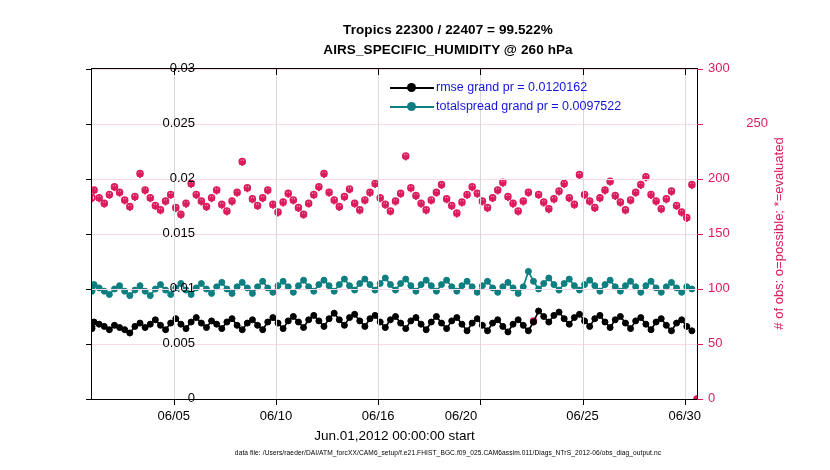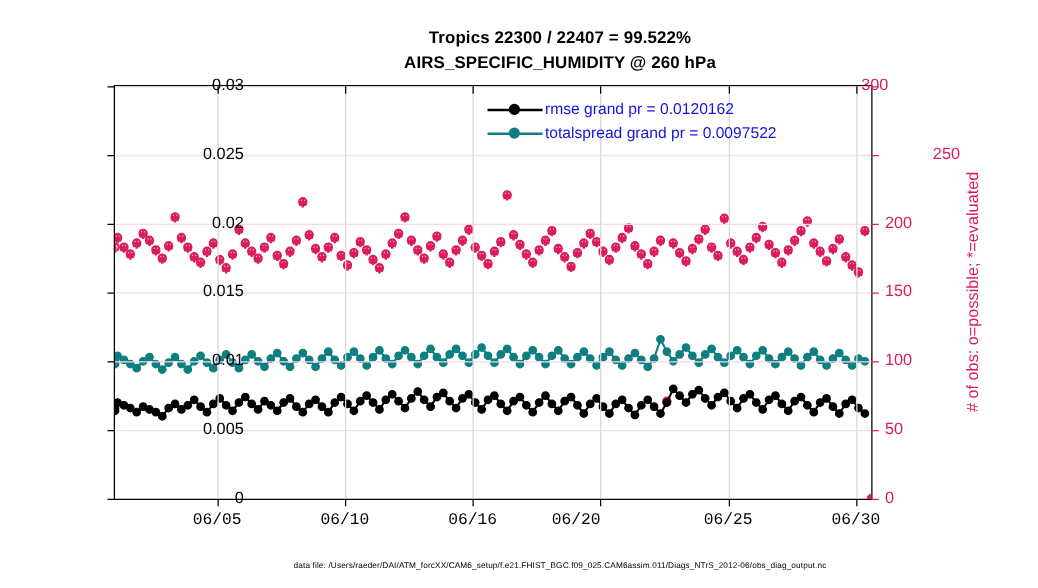--- a/index.html
+++ b/index.html
@@ -22,21 +22,21 @@
   .tickL{position:absolute;left:-6px;width:6px;height:1px;background:#000;}
   .tickR{position:absolute;right:-6px;width:6px;height:1px;background:#DB1C5C;}
   .tickB{position:absolute;bottom:-6px;width:1px;height:6px;background:#000;}
   .tickT{position:absolute;top:0;width:1px;height:6px;background:#000;}
 
   .ylabL{position:absolute;right:668px;width:60px;text-align:right;
          font-size:13px;color:#000;white-space:nowrap;}
   .ylabR{position:absolute;left:0;width:60px;text-align:left;
          font-size:13px;color:#DB1C5C;white-space:nowrap;}
   .xlab{position:absolute;font-size:13px;color:#000;text-align:center;
-        width:60px;white-space:nowrap;font-family:Liberation Mono, monospace;}
+        width:60px;white-space:nowrap;}
 
   #yaxis2-title-wrap{position:absolute;left:737px;top:68px;height:332px;width:16px;}
   #yaxis2-title-inner{position:absolute;left:-142px;top:158px;width:300px;
       text-align:center;font-size:13px;color:#DB1C5C;transform:rotate(-90deg);
       white-space:nowrap;}
 
   #xaxis-title{position:absolute;left:58px;width:607px;top:428px;
       text-align:center;font-size:13.5px;}
 
   #footer{position:absolute;left:0;right:0;top:449px;text-align:center;
@@ -852,29 +852,30 @@
       <div class="ylabL" style="top: 225px;">0.015</div>
       <div class="ylabL" style="top: 170px;">0.02</div>
       <div class="ylabL" style="top: 115px;">0.025</div>
       <div class="ylabL" style="top: 60px;">0.03</div>
       <div class="ylabR" style="left: 675px; top: 390px;">0</div>
       <div class="ylabR" style="left: 675px; top: 335px;">50</div>
       <div class="ylabR" style="left: 675px; top: 280px;">100</div>
       <div class="ylabR" style="left: 675px; top: 225px;">150</div>
       <div class="ylabR" style="left: 675px; top: 170px;">200</div>
       <div class="ylabR" style="left: 675px; top: 115px; text-align: right;">250</div>
-      <div class="ylabR" style="left: 656px; top: 60px;">300</div>
+      <div class="ylabR" style="left: 675px; top: 60px;">300</div>
       <div class="xlab" style="left: 110.757px; top: 408px;">06/05</div>
       <div class="xlab" style="left: 212.953px; top: 408px;">06/10</div>
       <div class="xlab" style="left: 315.149px; top: 408px;">06/16</div>
       <div class="xlab" style="left: 398px; top: 408px;">06/20</div>
       <div class="xlab" style="left: 519.541px; top: 408px;">06/25</div>
       <div class="xlab" style="left: 621.736px; top: 408px;">06/30</div>
     </div>
 
+  <div id="xaxis-title">Jun.01,2012 00:00:00 start</div>
 
   <div id="legend">
       <div class="lgrow">
         <div class="lgline" style="background: rgb(0, 0, 0);"></div>
         <div class="lgmark" style="background: rgb(0, 0, 0);"></div>
         <div class="lgtext">rmse grand pr = 0.0120162</div>
       </div>
       <div class="lgrow">
         <div class="lgline" style="background: rgb(13, 127, 128);"></div>
         <div class="lgmark" style="background: rgb(13, 127, 128);"></div>

